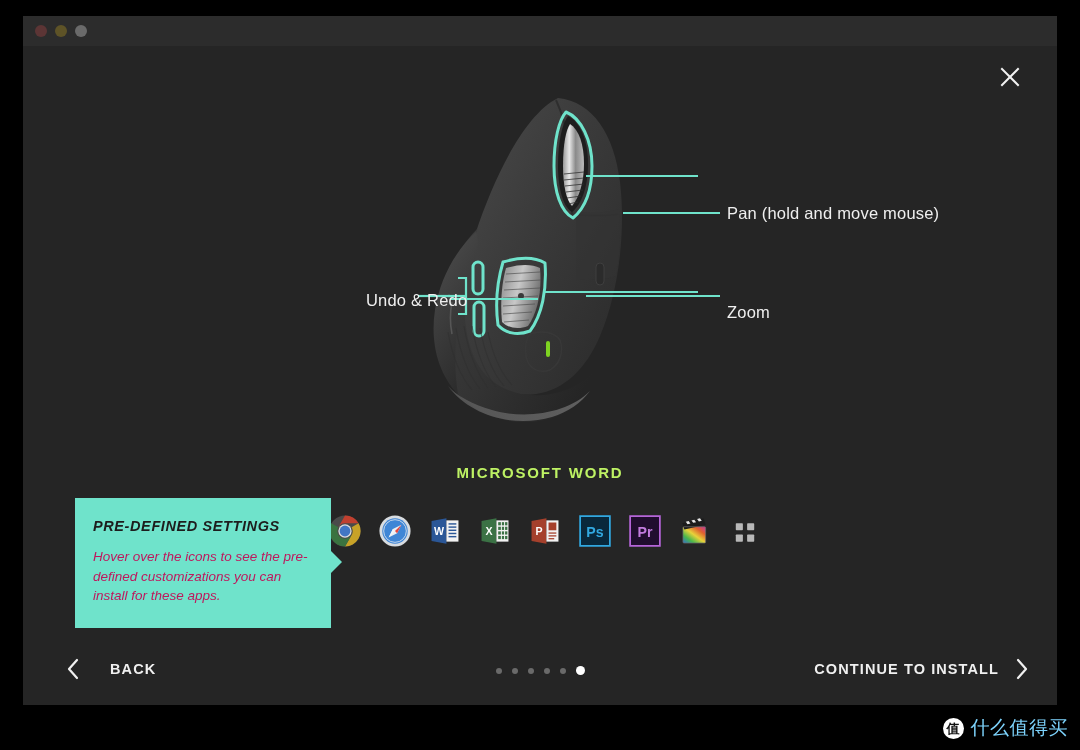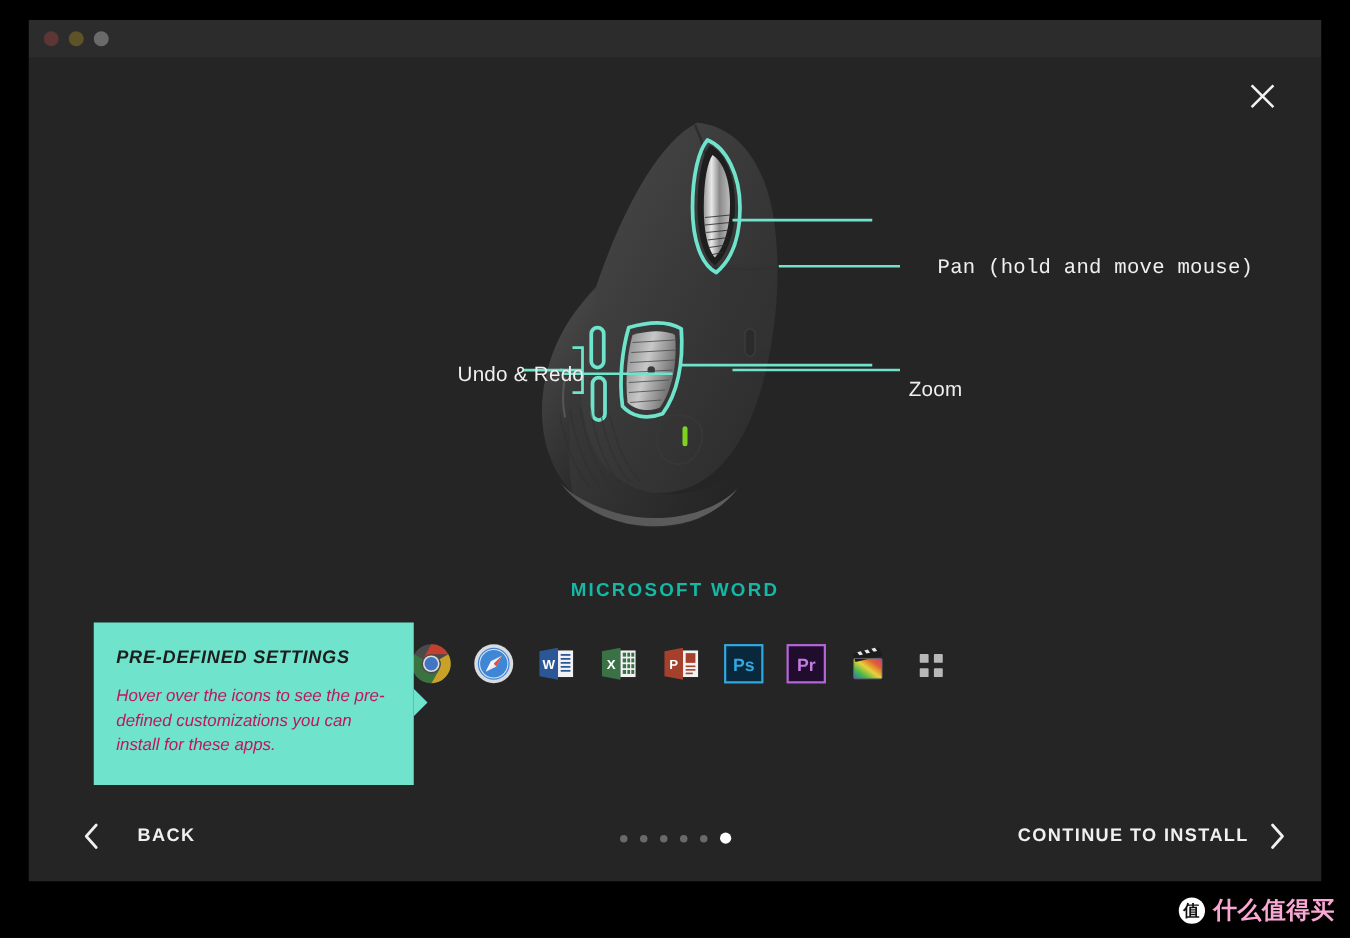--- a/index.html
+++ b/index.html
@@ -90,41 +90,41 @@
   }
 
   
   .callout-label {
     position: absolute;
     color: #efefef;
     font-size: 16.5px;
     letter-spacing: 0.2px;
     white-space: nowrap;
   }
-  #label-pan  { left: 727px; top: 118px; font-family: Liberation Mono, monospace; }
+  #label-pan  { left: 704px; top: 118px; }
   #label-zoom { left: 704px; top: 201px; margin-top: 16px; }
   #label-undo { left: 295px; top: 205px; margin-left: 48px; }
 
   .leader {
     position: absolute;
     height: 2px;
     background: #6fe3cb;
   }
   #leader-pan  { left: 600px; top: 126px;  width: 97px; }
   #leader-zoom { left: 563px; top: 209px;  width: 134px; }
   #leader-undo { left: 427px; top: 212px;  width: 88px; }
 
   
   #app-title {
     position: absolute;
     left: 0;
     top: 418px;
     width: 1034px;
     text-align: center;
-    color: #14b8a6;
+    color: #bef264;
     font-size: 15px;
     font-weight: bold;
     letter-spacing: 1.8px;
   }
 
   
   #app-row {
     position: absolute;
     left: 305px;
     top: 463px;
@@ -262,23 +262,23 @@
     background: #ffffff;
     color: #111111;
     font-size: 13px;
     font-weight: bold;
     display: flex;
     align-items: center;
     justify-content: center;
     line-height: 1;
   }
   #wm-text {
-    color: #f9a8d4;
+    color: #7dd3fc;
     font-size: 19px;
-    font-weight: bold;
+    font-weight: normal;
     letter-spacing: 0.5px;
   }
 </style>
 </head>
 <body>
 
 <div id="screen">
 
   <div id="app-window">
 

